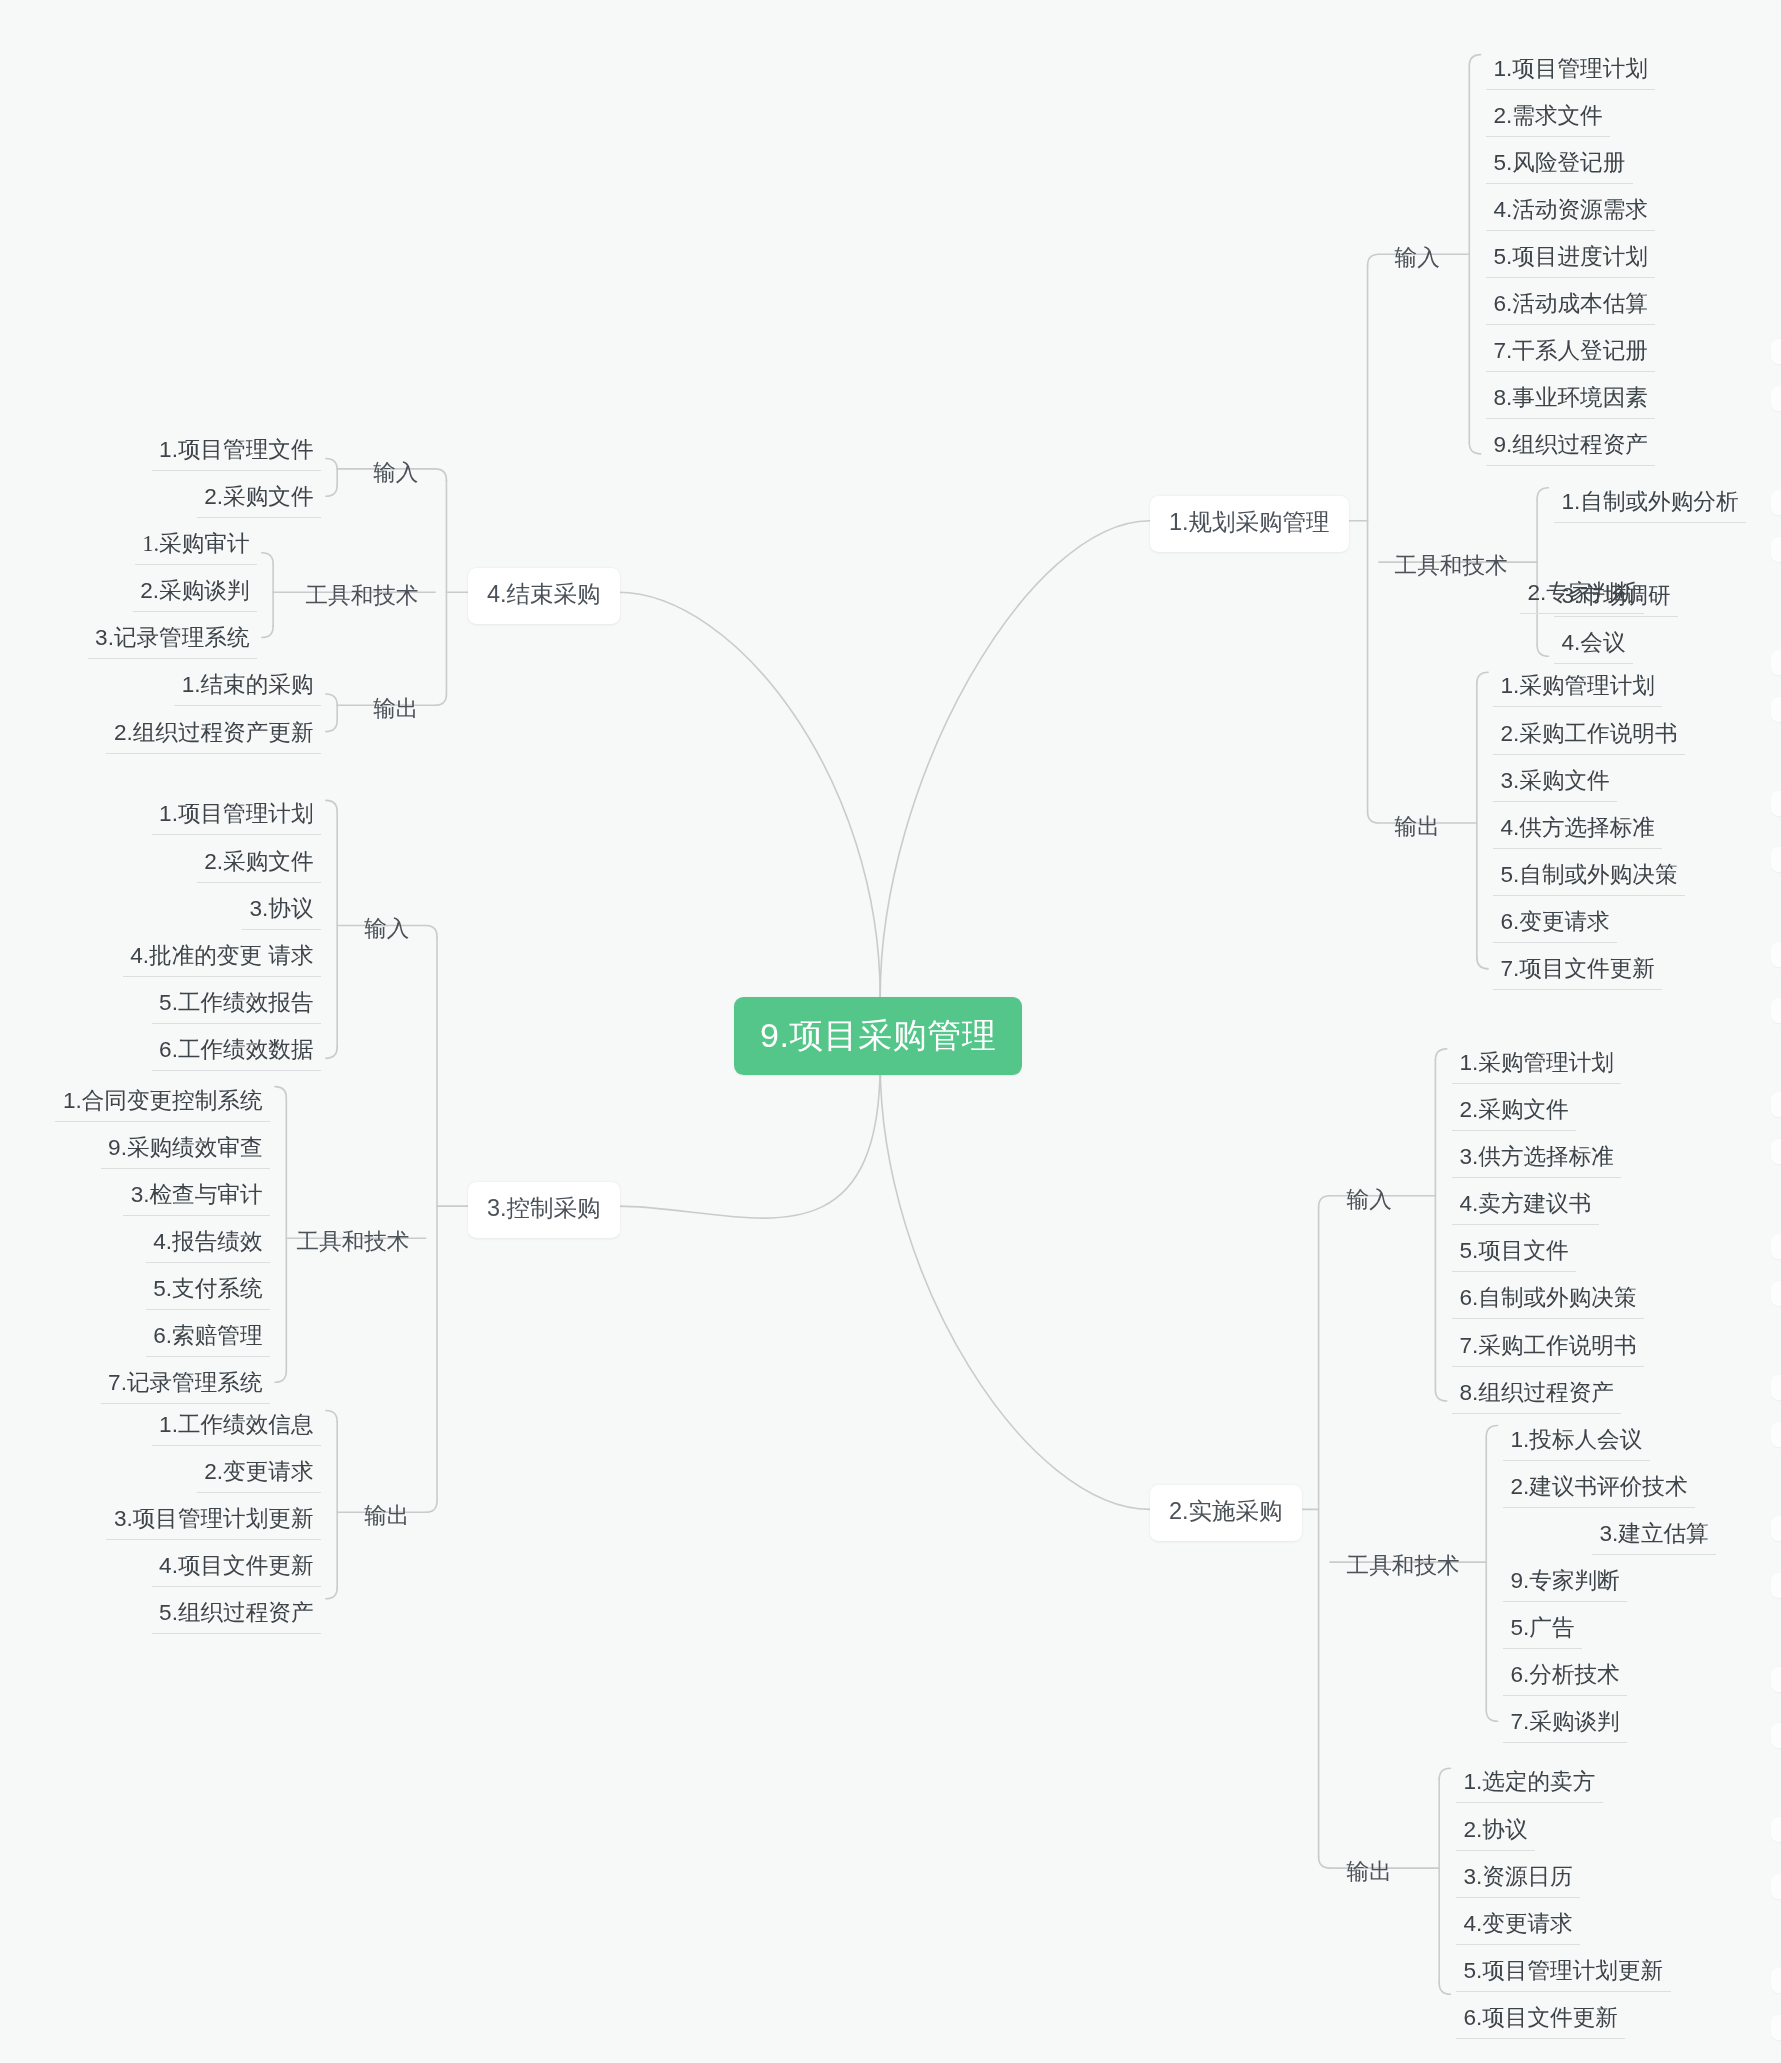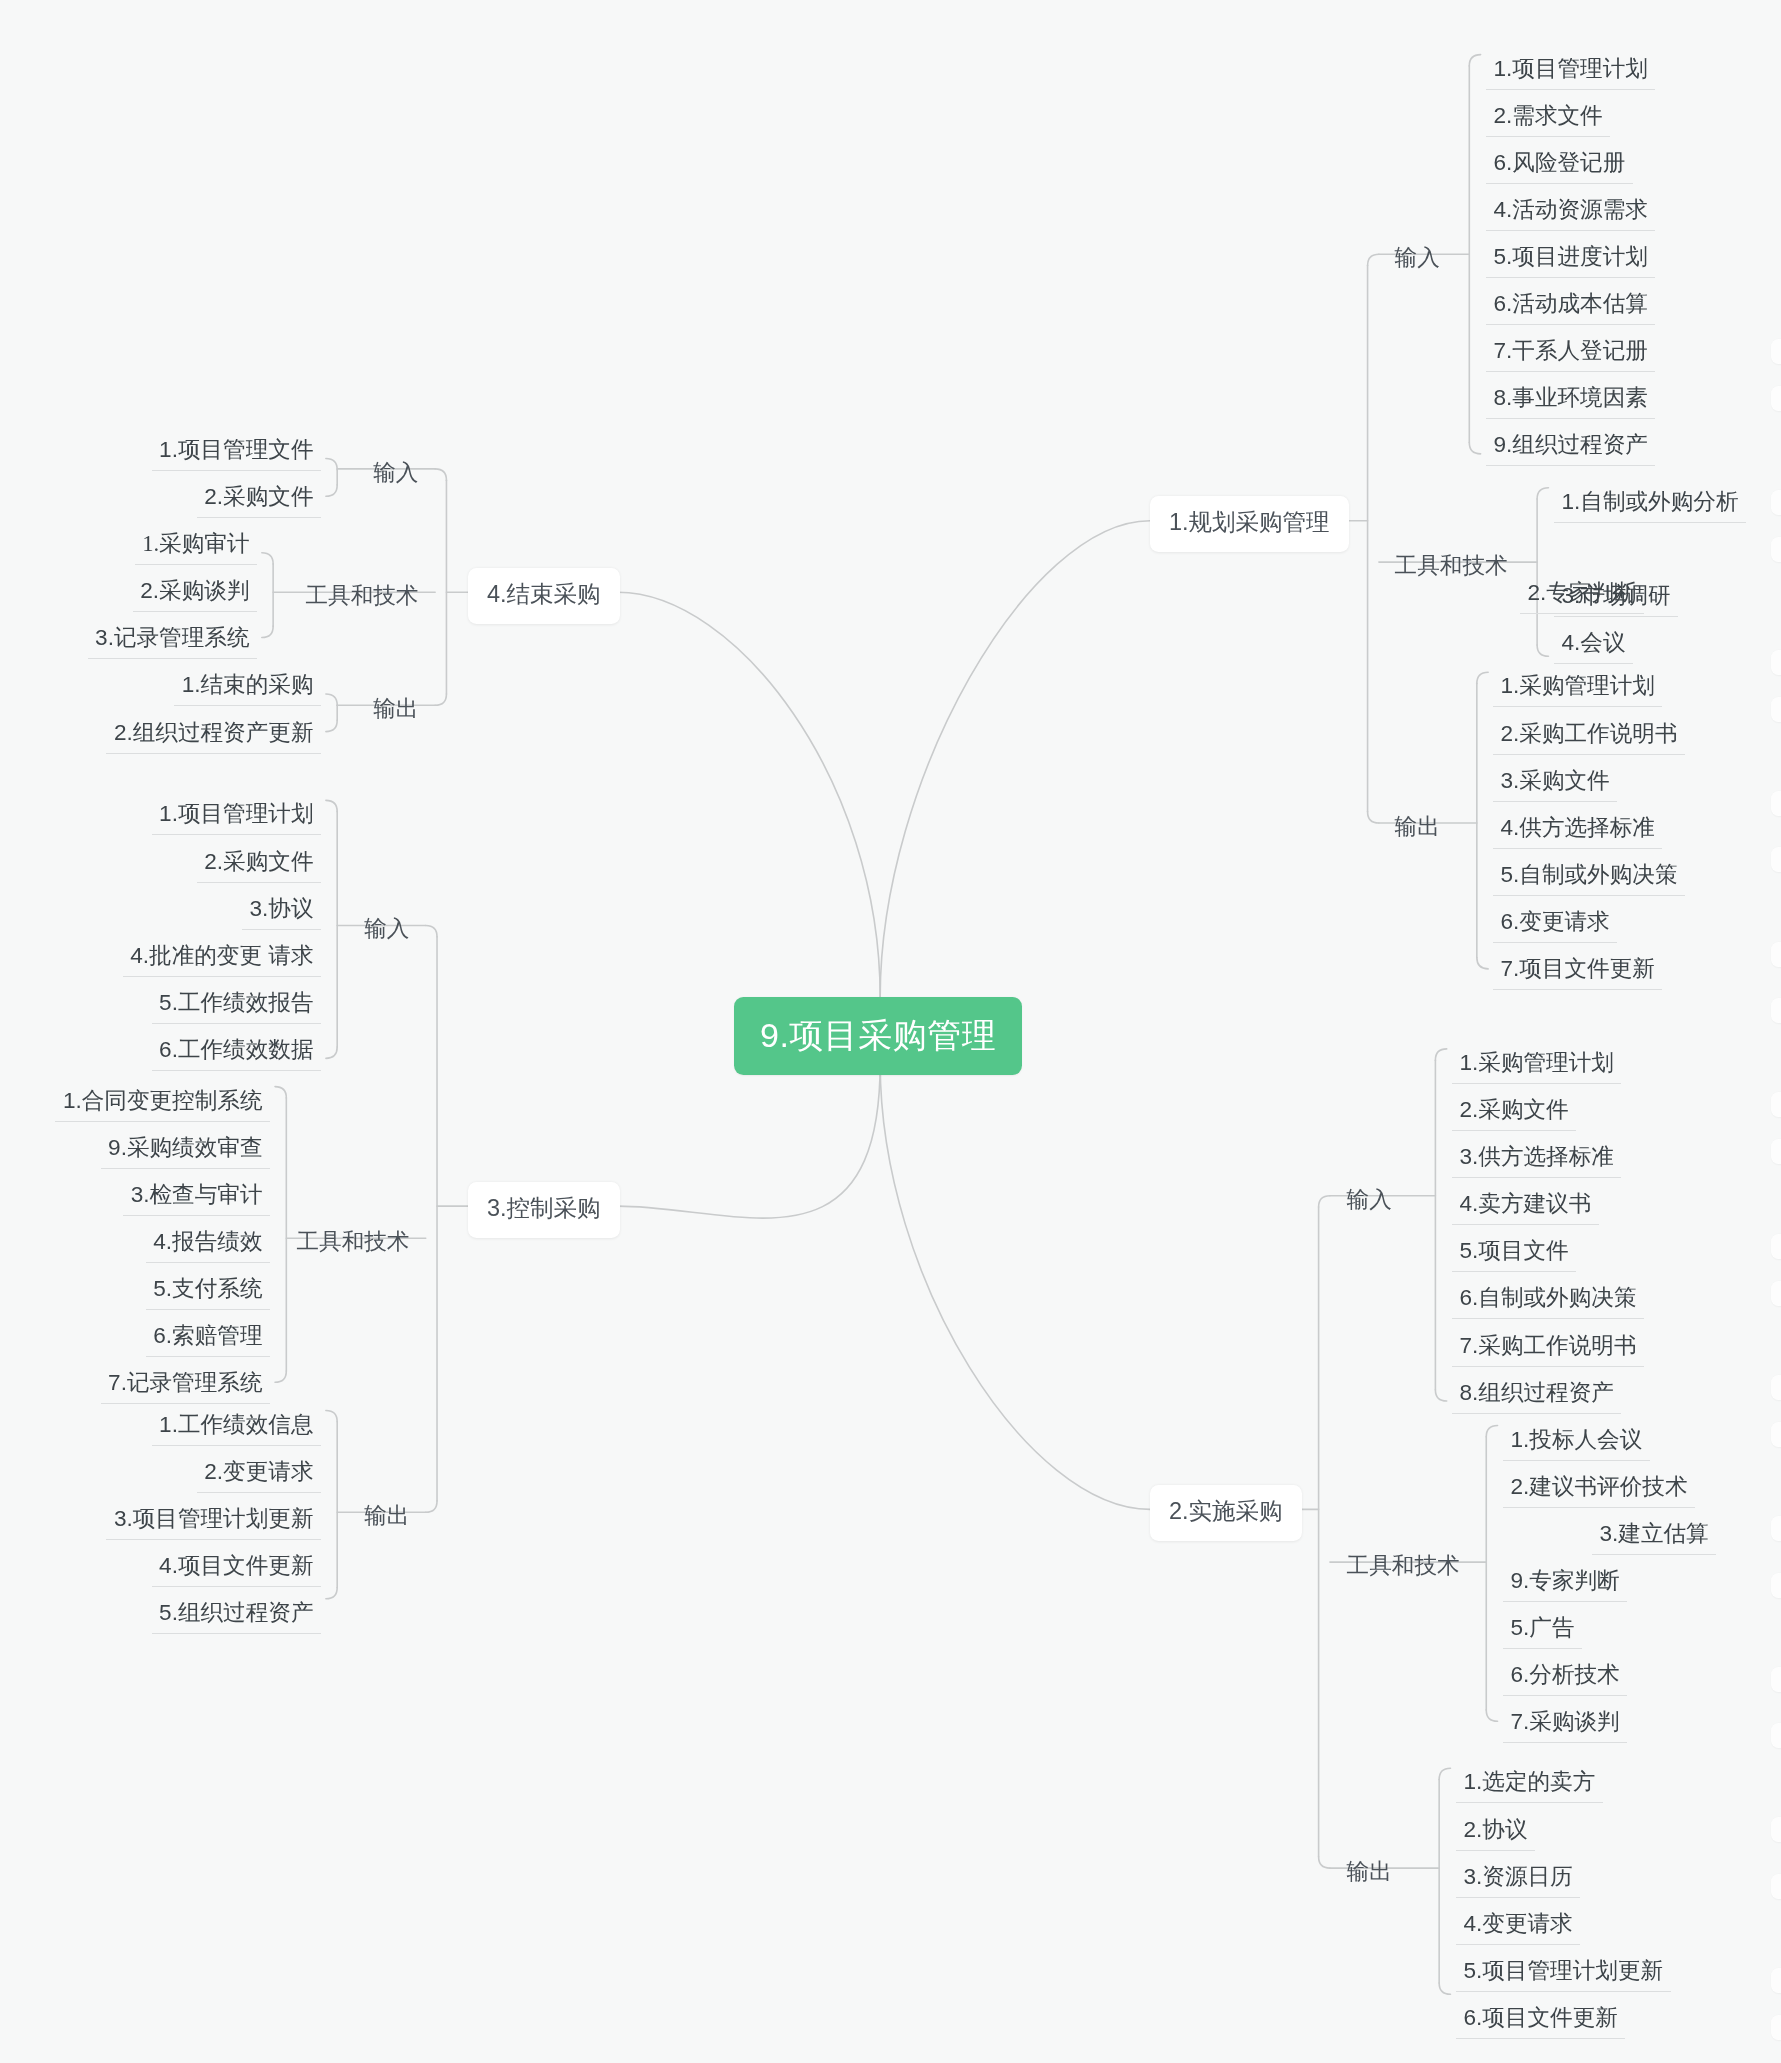--- a/index.html
+++ b/index.html
@@ -187,21 +187,21 @@
       <div class="edge-stub" style="top: 1667px;"></div>
       <div class="edge-stub" style="top: 1723px;"></div>
       <div class="edge-stub" style="top: 1817px;"></div>
       <div class="edge-stub" style="top: 1874px;"></div>
       <div class="edge-stub" style="top: 1968px;"></div>
       <div class="edge-stub" style="top: 2015px;"></div>
       <div class="proc-node" style="left: 1150px; top: 496px;">1.规划采购管理</div>
       <div class="cat-node" style="left: 1389px; top: 243px;">输入</div>
       <div class="leaf-node right" style="top: 53px; left: 1486px;">1.项目管理计划</div>
       <div class="leaf-node right" style="top: 100px; left: 1486px;">2.需求文件</div>
-      <div class="leaf-node right" style="top: 147px; left: 1486px;">6.风险登记册</div>
+      <div class="leaf-node right" style="top: 147px; left: 1486px;">5.风险登记册</div>
       <div class="leaf-node right" style="top: 194px; left: 1486px;">4.活动资源需求</div>
       <div class="leaf-node right" style="top: 241px; left: 1486px;">5.项目进度计划</div>
       <div class="leaf-node right" style="top: 288px; left: 1486px;">6.活动成本估算</div>
       <div class="leaf-node right" style="top: 335px; left: 1486px;">7.干系人登记册</div>
       <div class="leaf-node right" style="top: 382px; left: 1486px;">8.事业环境因素</div>
       <div class="leaf-node right" style="top: 429px; left: 1486px;">9.组织过程资产</div>
       <div class="cat-node" style="left: 1389px; top: 551px;">工具和技术</div>
       <div class="leaf-node right" style="top: 486px; left: 1554px;">1.自制或外购分析</div>
       <div class="leaf-node right" style="top: 533px; left: 1520px; margin-top: 44px;">2.专家判断</div>
       <div class="leaf-node right" style="top: 580px; left: 1554px;">3.市场调研</div>

